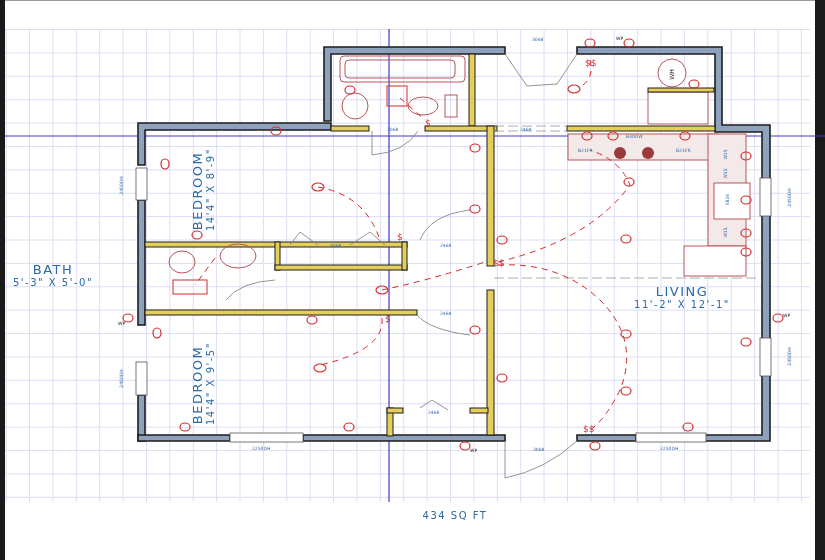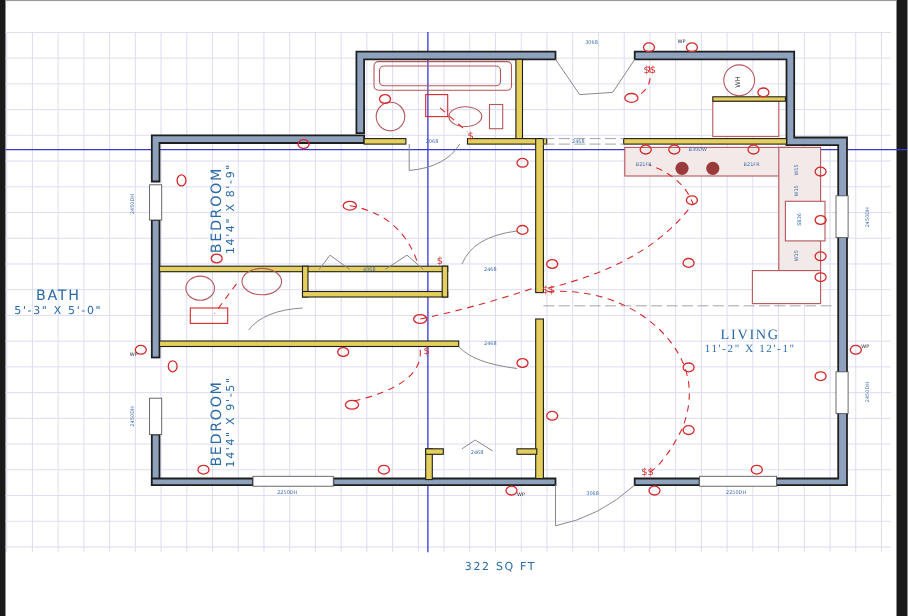--- a/index.html
+++ b/index.html
@@ -179,26 +179,26 @@
   <div class="room-dim">14'4" X 8'-9"</div>
 </div>
 <div class="lbl vert" style="left:163px;top:372px;width:80px;">
   <div class="room-name">BEDROOM</div>
   <div class="room-dim">14'4" X 9'-5"</div>
 </div>
 <div class="lbl" style="left:3px;top:262px;width:100px;">
   <div class="room-name">BATH</div>
   <div class="room-dim">5'-3" X 5'-0"</div>
 </div>
-<div class="lbl" style="left:612px;top:296px;width:140px;font-family:Liberation Serif, serif;">
+<div class="lbl" style="left:612px;top:284px;width:140px;">
   <div class="room-name">LIVING</div>
   <div class="room-dim">11'-2" X 12'-1"</div>
 </div>
 <div class="lbl" style="left:380px;top:510px;width:150px;">
-  <div class="room-dim">322 SQ FT</div>
+  <div class="room-dim">434 SQ FT</div>
 </div>
 
 <div class="tiny" style="left:532px;top:37px;">3068</div>
 <div class="tiny" style="left:533px;top:447px;">3068</div>
 <div class="tiny" style="left:387px;top:127px;">2068</div>
 <div class="tiny" style="left:520px;top:127px;">2468</div>
 <div class="tiny" style="left:440px;top:243px;">2468</div>
 <div class="tiny" style="left:440px;top:311px;">2468</div>
 <div class="tiny" style="left:330px;top:243px;">4068</div>
 <div class="tiny" style="left:428px;top:410px;">2468</div>

